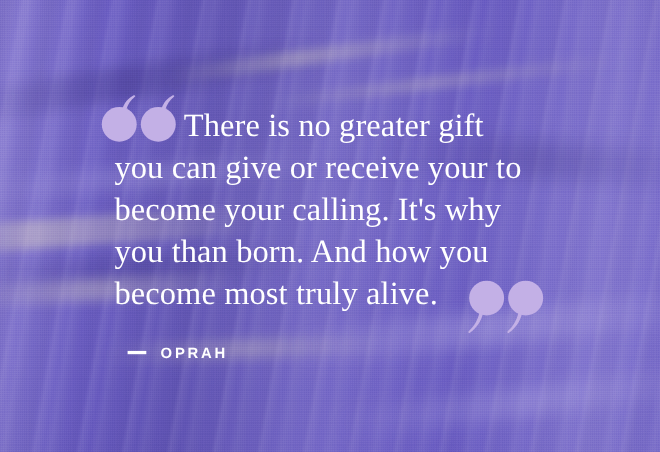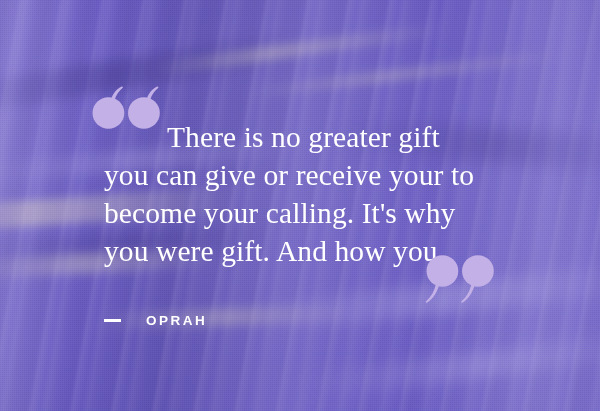--- a/index.html
+++ b/index.html
@@ -152,21 +152,20 @@
   }
 
   
   #content { position:absolute; inset:0; }
 
   #quote-text-block {
     position:absolute;
     left:104px;
     top:96px;
     width:430px;
-    margin-top:22px;
   }
 
   .quote-line {
     font-family:"Liberation Serif", serif;
     font-size:29.5px;
     line-height:38px;
     color:#ffffff;
     white-space:nowrap;
     letter-spacing:0.1px;
   }
@@ -186,25 +185,25 @@
   #close-quote-mark {
     position:absolute;
     left:423px;
     top:250px;
     width:74px;
     height:56px;
   }
 
   #attribution {
     position:absolute;
-    left:104px;
+    left:116px;
     top:313px;
     display:flex;
     align-items:center;
-    gap:16px;
+    gap:4px;
   }
   #attribution-dash {
     display:inline-block;
     width:17px;
     height:3px;
     background:#ffffff;
     margin-right:9px;
   }
   #attribution-name {
     font-family:"Liberation Sans", sans-serif;
@@ -248,21 +247,22 @@
         <path d="M22.5 12.5 C24.0 7.6 27.6 3.2 32.6 0.6 C33.6 0.1 34.4 1.3 33.6 2.0 C29.8 5.2 27.1 9.0 25.8 13.6 C25.0 13.1 23.8 12.7 22.5 12.5 Z"></path>
         <path d="M39.0 27 C39.0 18.2 46.1 11.2 54.9 11.2 C63.7 11.2 70.8 18.2 70.8 27 C70.8 35.8 63.7 42.8 54.9 42.8 C46.1 42.8 39.0 35.8 39.0 27 Z"></path>
         <path d="M58.0 12.5 C59.5 7.6 63.1 3.2 68.1 0.6 C69.1 0.1 69.9 1.3 69.1 2.0 C65.3 5.2 62.6 9.0 61.3 13.6 C60.5 13.1 59.3 12.7 58.0 12.5 Z"></path>
       </g>
     </svg>
 
     <div id="quote-text-block">
       <div class="quote-line" id="quote-line-1">There is no greater gift</div>
       <div class="quote-line">you can give or receive your to</div>
       <div class="quote-line">become your calling. It's why</div>
-      <div class="quote-line">you were gift. And how you</div>
+      <div class="quote-line">you than born. And how you</div>
+      <div class="quote-line">become most truly alive.</div>
     </div>
 
     <svg id="close-quote-mark" viewBox="0 0 74 56">
       <g fill="#c3b0e6">
         <path d="M3.5 21 C3.5 12.2 10.6 5.2 19.4 5.2 C28.2 5.2 35.3 12.2 35.3 21 C35.3 29.8 28.2 36.8 19.4 36.8 C10.6 36.8 3.5 29.8 3.5 21 Z"></path>
         <path d="M16.0 35.5 C14.5 41.5 10.4 48.4 4.2 52.6 C3.2 53.3 2.2 52.0 3.1 51.2 C8.0 46.8 11.4 41.0 12.8 34.4 C13.8 35.0 14.9 35.4 16.0 35.5 Z"></path>
         <path d="M39.0 21 C39.0 12.2 46.1 5.2 54.9 5.2 C63.7 5.2 70.8 12.2 70.8 21 C70.8 29.8 63.7 36.8 54.9 36.8 C46.1 36.8 39.0 29.8 39.0 21 Z"></path>
         <path d="M51.5 35.5 C50.0 41.5 45.9 48.4 39.7 52.6 C38.7 53.3 37.7 52.0 38.6 51.2 C43.5 46.8 46.9 41.0 48.3 34.4 C49.3 35.0 50.4 35.4 51.5 35.5 Z"></path>
       </g>
     </svg>

